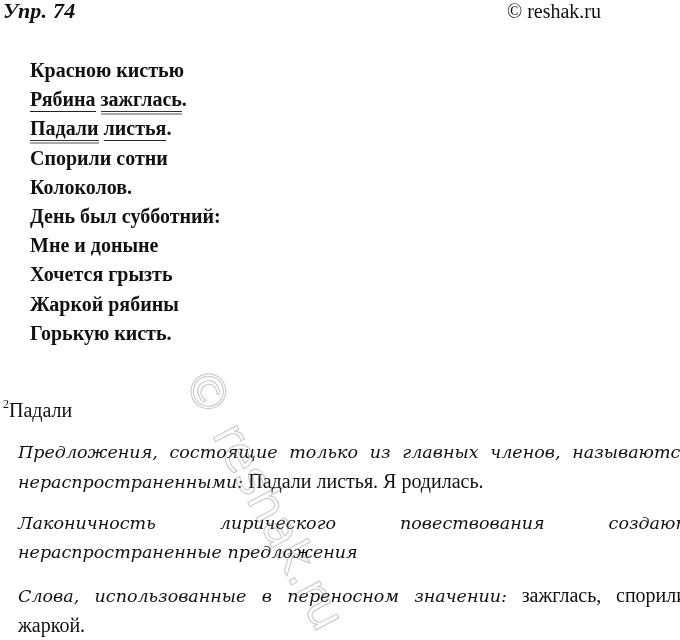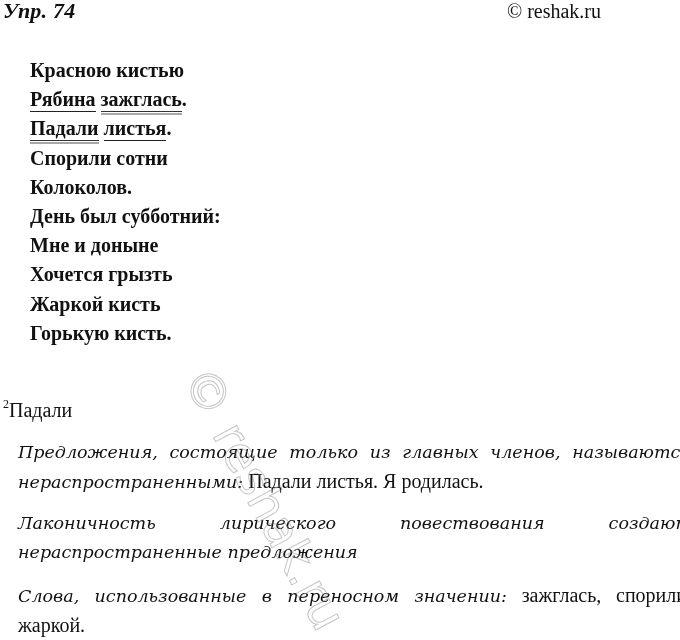--- a/index.html
+++ b/index.html
@@ -151,21 +151,21 @@
 
 <ul class="poem">
   <li><span>Красною кистью</span></li>
   <li><span class="subj-inline">Рябина</span><span> </span><span class="pred">зажглась</span><span>.</span></li>
   <li><span class="pred">Падали</span><span> </span><span class="subj-inline">листья</span><span>.</span></li>
   <li><span>Спорили сотни</span></li>
   <li><span>Колоколов.</span></li>
   <li><span>День был субботний:</span></li>
   <li><span>Мне и доныне</span></li>
   <li><span>Хочется грызть</span></li>
-  <li><span>Жаркой кисть</span></li>
+  <li><span>Жаркой рябины</span></li>
   <li><span>Горькую кисть.</span></li>
 </ul>
 
 <div class="footnote"><sup>2</sup><span>Падали</span></div>
 
 <p class="para p1"><span class="it">Предложения, состоящие только из главных членов, называются нераспространенными:</span><span> Падали листья. Я родилась.</span></p>
 
 <div class="para p2">
   <div class="line1">
     <span>Лаконичность</span>

